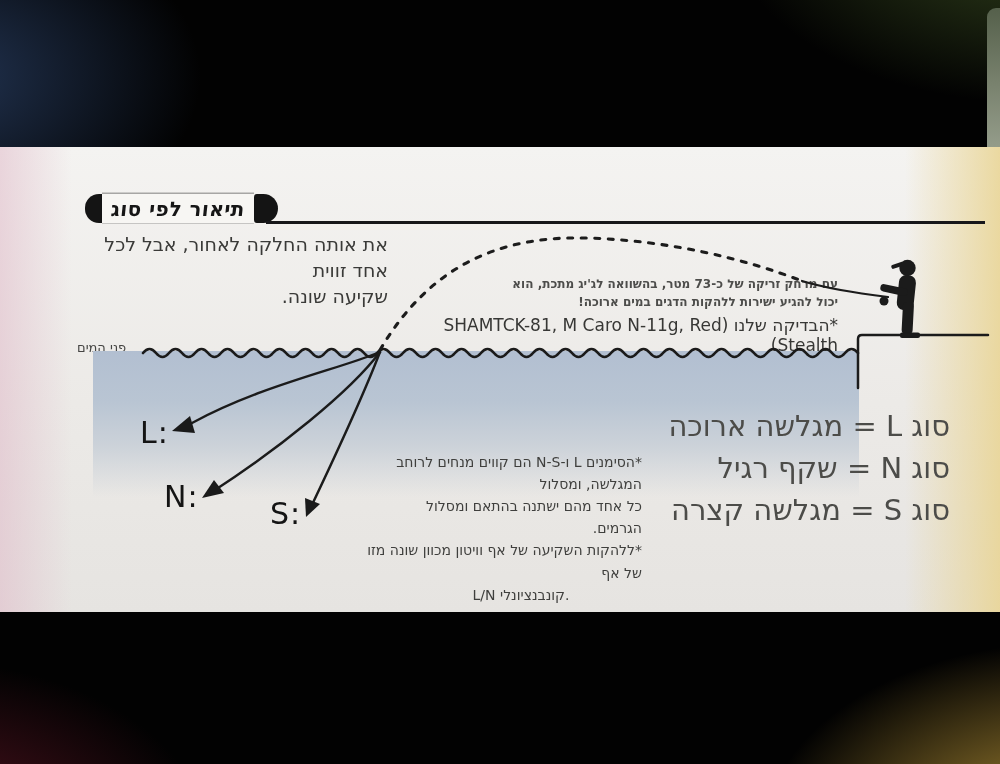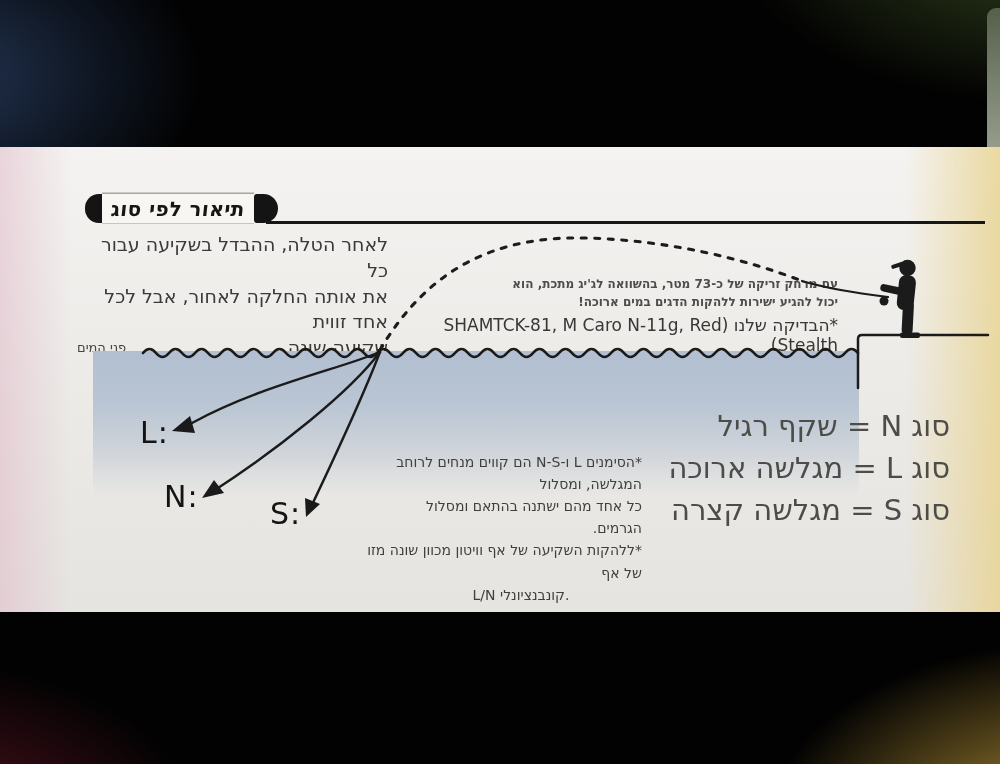--- a/index.html
+++ b/index.html
@@ -100,21 +100,20 @@
     <div class="banner">
       <div class="cap-l"></div>
       <div class="title-box">
         <span class="title-text rtl">תיאור לפי סוג</span>
       </div>
       <div class="cap-r"></div>
     </div>
     <div class="banner-rule"></div>
 
     <div class="intro rtl">
-      <div>לאחר הטלה, ההבדל בשקיעה עבור כל</div>
       <div>את אותה החלקה לאחור, אבל לכל אחד זווית</div>
       <div>שקיעה שונה.</div>
     </div>
 
     <div class="cast-note rtl">
       <div class="small">עם מרחק זריקה של כ-73 מטר, בהשוואה לג'יג מתכת, הוא</div>
       <div class="small">יכול להגיע ישירות ללהקות הדגים במים ארוכה!</div>
       <div class="credit">*הבדיקה שלנו (SHAMTCK-81, M Caro N-11g, Red Stealth)</div>
     </div>
 
@@ -158,19 +157,19 @@
     <div class="sink-label s">S:</div>
 
     <div class="footnotes rtl">
       <div>*הסימנים L ו-N-S הם קווים מנחים לרוחב המגלשה, ומסלול</div>
       <div class="pad-sm">כל אחד מהם ישתנה בהתאם ומסלול הגרמים.</div>
       <div>*ללהקות השקיעה של אף וויטון מכוון שונה מזו של אף</div>
       <div class="ltr-line">L/N קונבנציונלי.</div>
     </div>
 
     <div class="legend rtl">
+      <div>סוג L = מגלשה ארוכה</div>
       <div>סוג N = שקף רגיל</div>
-      <div>סוג L = מגלשה ארוכה</div>
       <div>סוג S = מגלשה קצרה</div>
     </div>
 
   </div>
 </div>
 
 </body></html>

